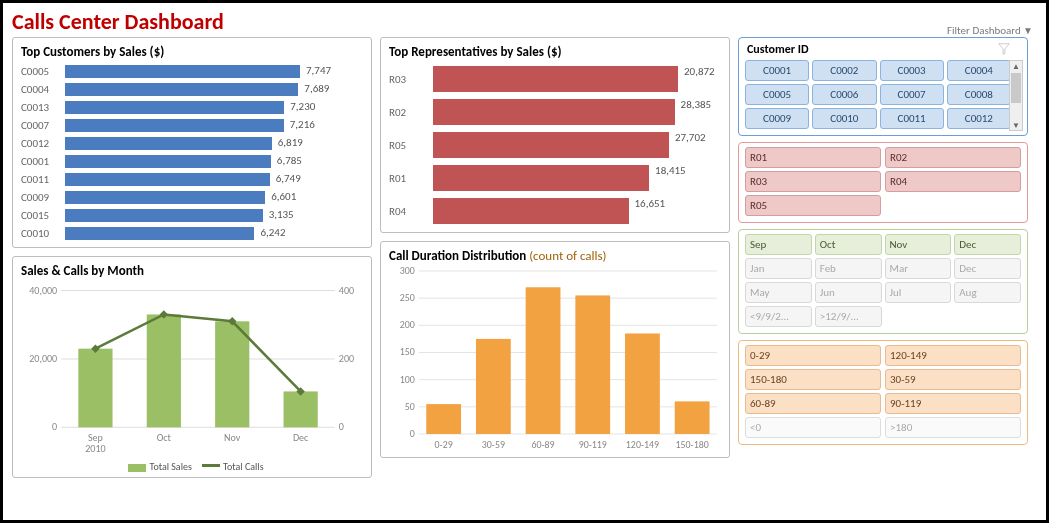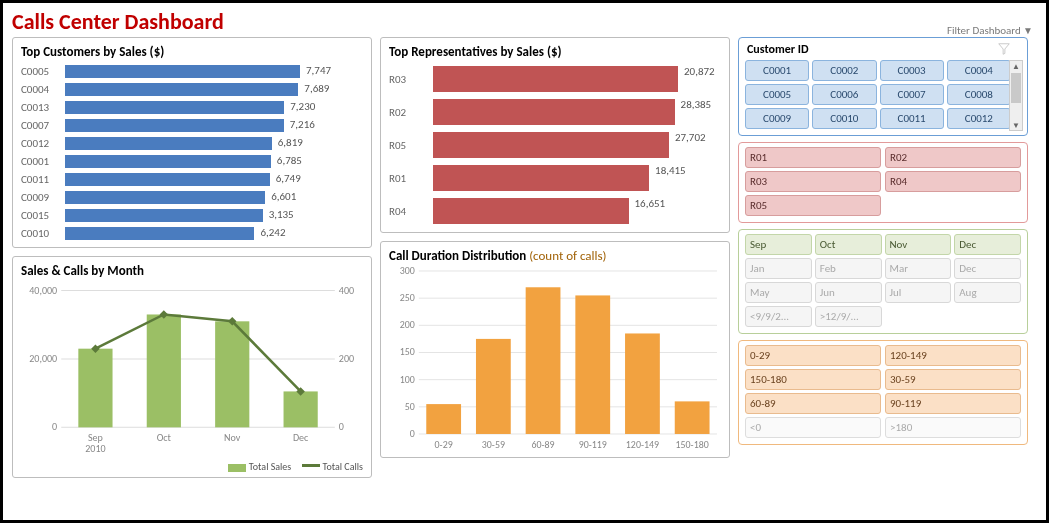--- a/index.html
+++ b/index.html
@@ -56,21 +56,21 @@
   .hbar-fill { height:100%; position:absolute; left:0; top:0; }
   .hbar-val { position:absolute; left:100%; margin-left:6px; color:#555; font-size:11px; top:-1px; white-space:nowrap; }
   .hbar-blue .hbar-fill { background:#4a7cbf; }
   .hbar-red  .hbar-fill { background:#c05454; }
   .hbar-red .hbar-row { height:32px; }
   .hbar-red .hbar-track { height:26px; }
   
   .combo { position:relative; height:176px; }
   .combo svg { width:100%; height:100%; }
   .axis-text { fill:#888; font-size:10px; }
-  .legend { text-align:right; font-size:10px; color:#555; margin-top:2px;}
+  .legend { text-align:center; font-size:10px; color:#555; margin-top:2px;}
   .legend-box { display:inline-block; width:18px; height:8px; vertical-align:middle; margin:0 3px 0 8px;}
   
   .colchart { position:relative; height:186px; }
   
   .slicer {
     border-radius: 4px;
     padding: 4px 6px 6px 6px;
     margin-bottom: 6px;
   }
   .slicer-title { font-weight:bold; font-size:12px; margin:0 0 4px 2px; display:flex; justify-content:space-between; }

